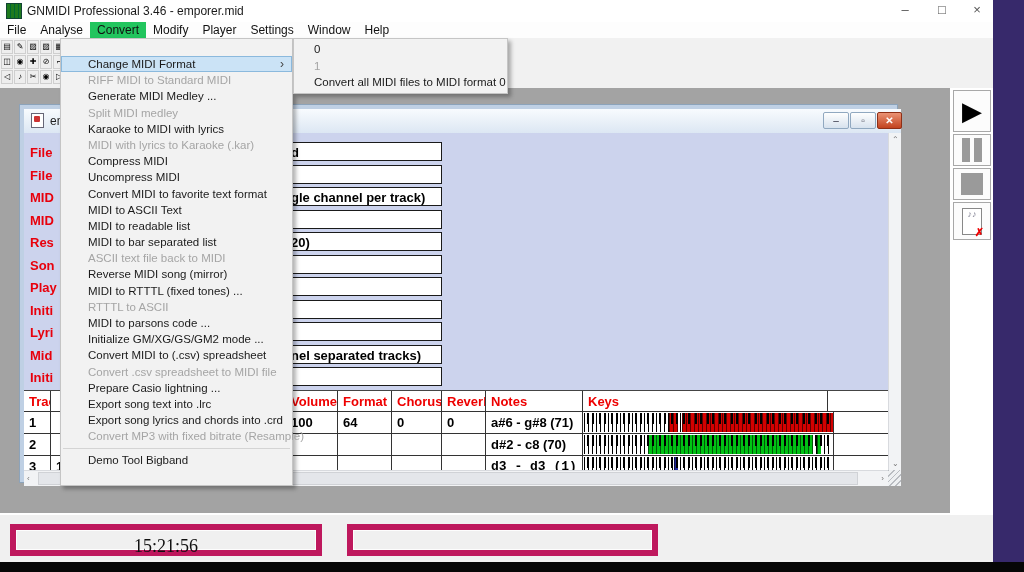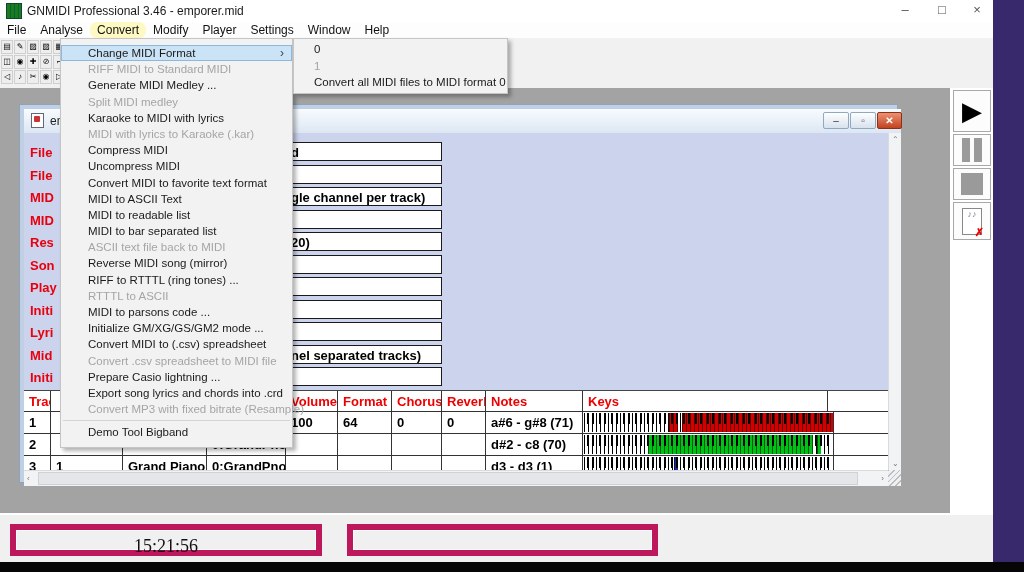--- a/index.html
+++ b/index.html
@@ -17,21 +17,21 @@
   .app-icon{position:absolute;left:6px;top:3px;width:16px;height:16px;background:
      repeating-linear-gradient(90deg,#1e7a1e 0 3px,#063 3px 4px),#1e7a1e;border:1px solid #143;}
   .app-title{position:absolute;left:27px;top:4px;font-size:12px;color:#1a1a1a;}
   .cap-btn{position:absolute;top:0;height:22px;width:34px;text-align:center;line-height:20px;
      font-size:13px;color:#555;}
   .cap-min{left:888px}.cap-max{left:925px}.cap-close{left:961px;width:32px}
 
   
   .menubar{position:absolute;left:0;top:22px;width:993px;height:16px;background:#fdfdfd;font-size:12px;}
   .menubar-item{display:inline-block;height:16px;line-height:16px;padding:0 7px;color:#111;}
-  .menubar-item.active{background:#fef9c3;border-radius:7px;}
+  .menubar-item.active{background:#22c55e;}
 
   
   .toolbar{position:absolute;left:0;top:38px;width:993px;height:50px;background:#f1f1f1;}
   .tool-grid{position:absolute;left:1px;top:2px;width:62px;display:grid;
      grid-template-columns:repeat(5,12px);grid-auto-rows:14px;gap:1px;}
   .tool-btn{background:#eee;border:1px solid #cfcfcf;font-size:8px;line-height:11px;
      text-align:center;overflow:hidden;}
 
   
   .mdi{position:absolute;left:0;top:88px;width:950px;height:425px;background:#a3a3a3;}
@@ -106,21 +106,21 @@
 
   
   .statusband{position:absolute;left:0;top:513px;width:993px;height:49px;background:#f0f0f0;border-top:2px solid #fff;}
   .spanel{position:absolute;top:9px;height:32px;background:#f0f0f0;border:6px solid #be185d;box-shadow:inset 0 0 0 1px #fdfdfd;}
   .spanel.clock{left:10px;width:312px;text-align:center;line-height:32px;
      font-family:"Liberation Serif",serif;font-size:18px;color:#111;}
   .spanel.blank{left:347px;width:311px;}
 
   
   .dropdown{position:absolute;left:60px;top:38px;width:233px;background:#f2f2f2;
-     border:1px solid #c5c5c5;box-shadow:3px 3px 4px rgba(0,0,0,.3);z-index:50;padding:6px 0;}
+     border:1px solid #c5c5c5;box-shadow:3px 3px 4px rgba(0,0,0,.3);z-index:50;padding:17px 0;}
   .menu-item{position:relative;height:16.2px;line-height:16.2px;padding-left:27px;
      font-size:11.5px;color:#1a1a1a;white-space:nowrap;}
   .menu-item.disabled{color:#a5a5a5;}
   .menu-item.highlighted{background:#cbe3f6;box-shadow:inset 0 0 0 1px #8bb9dd;}
   .menu-item.has-sub::after{content:"›";position:absolute;right:8px;top:0;color:#444;font-size:12px;}
   .menu-item.sep-before{margin-top:7px;}
   .menu-item.sep-before::before{content:"";position:absolute;left:2px;right:2px;top:-4px;border-top:1px solid #d4d4d4;}
 
   
   .submenu{position:absolute;left:293px;top:38px;width:215px;background:#f2f2f2;
@@ -348,21 +348,21 @@
               </div>
               <div class="tr body" data-interactable="true">
                 <div class="td" data-interactable="false" style="width: 27px;">3</div>
                 <div class="td" data-interactable="false" style="width: 72px;">1</div>
                 <div class="td" data-interactable="false" style="width: 84px;">Grand Piano</div>
                 <div class="td" data-interactable="false" style="width: 79px;">0:GrandPno</div>
                 <div class="td" data-interactable="false" style="width: 52px;"></div>
                 <div class="td" data-interactable="false" style="width: 54px;"></div>
                 <div class="td" data-interactable="false" style="width: 50px;"></div>
                 <div class="td" data-interactable="false" style="width: 44px;"></div>
-                <div class="td" data-interactable="false" style="width: 97px;">d3 - d3 (1)</div>
+                <div class="td" data-interactable="false" style="width: 97px; font-family: Liberation Mono, monospace;">d3 - d3 (1)</div>
                 <div class="td keys-cell" data-interactable="false" style="width: 251px;">
                   <div class="kb-lines"></div>
                   <div class="kb-range" data-interactable="false" style="left: 36.2%; width: 1.6%; background-color: rgb(34, 40, 156);"></div>
                   <div class="kb-black"></div>
                 </div>
               </div>
             </div>
 
           <div class="vscroll" data-interactable="true">
             <span class="scroll-arrow up" data-interactable="true">⌃</span>
@@ -441,39 +441,42 @@
       <div class="menu-item" data-interactable="true">
         <span data-interactable="false">MIDI to bar separated list</span>
       </div>
       <div class="menu-item disabled" data-interactable="true">
         <span data-interactable="false">ASCII text file back to MIDI</span>
       </div>
       <div class="menu-item" data-interactable="true">
         <span data-interactable="false">Reverse MIDI song (mirror)</span>
       </div>
       <div class="menu-item" data-interactable="true">
-        <span data-interactable="false">RIFF to RTTTL  (ring tones) ...</span>
+        <span data-interactable="false">MIDI to RTTTL  (fixed tones) ...</span>
       </div>
       <div class="menu-item disabled" data-interactable="true">
         <span data-interactable="false">RTTTL to ASCII</span>
       </div>
       <div class="menu-item" data-interactable="true">
         <span data-interactable="false">MIDI to parsons code  ...</span>
       </div>
       <div class="menu-item" data-interactable="true">
         <span data-interactable="false">Initialize GM/XG/GS/GM2 mode ...</span>
       </div>
       <div class="menu-item" data-interactable="true">
         <span data-interactable="false">Convert MIDI to (.csv) spreadsheet</span>
       </div>
       <div class="menu-item disabled" data-interactable="true">
         <span data-interactable="false">Convert .csv spreadsheet to MIDI file</span>
       </div>
       <div class="menu-item" data-interactable="true">
         <span data-interactable="false">Prepare Casio lightning ...</span>
+      </div>
+      <div class="menu-item" data-interactable="true">
+        <span data-interactable="false">Export song text into .lrc</span>
       </div>
       <div class="menu-item" data-interactable="true">
         <span data-interactable="false">Export song lyrics and chords into .crd</span>
       </div>
       <div class="menu-item disabled" data-interactable="true">
         <span data-interactable="false">Convert MP3 with fixed bitrate (Resample)</span>
       </div>
       <div class="menu-item sep-before" data-interactable="true">
         <span data-interactable="false">Demo Tool Bigband</span>
       </div>

